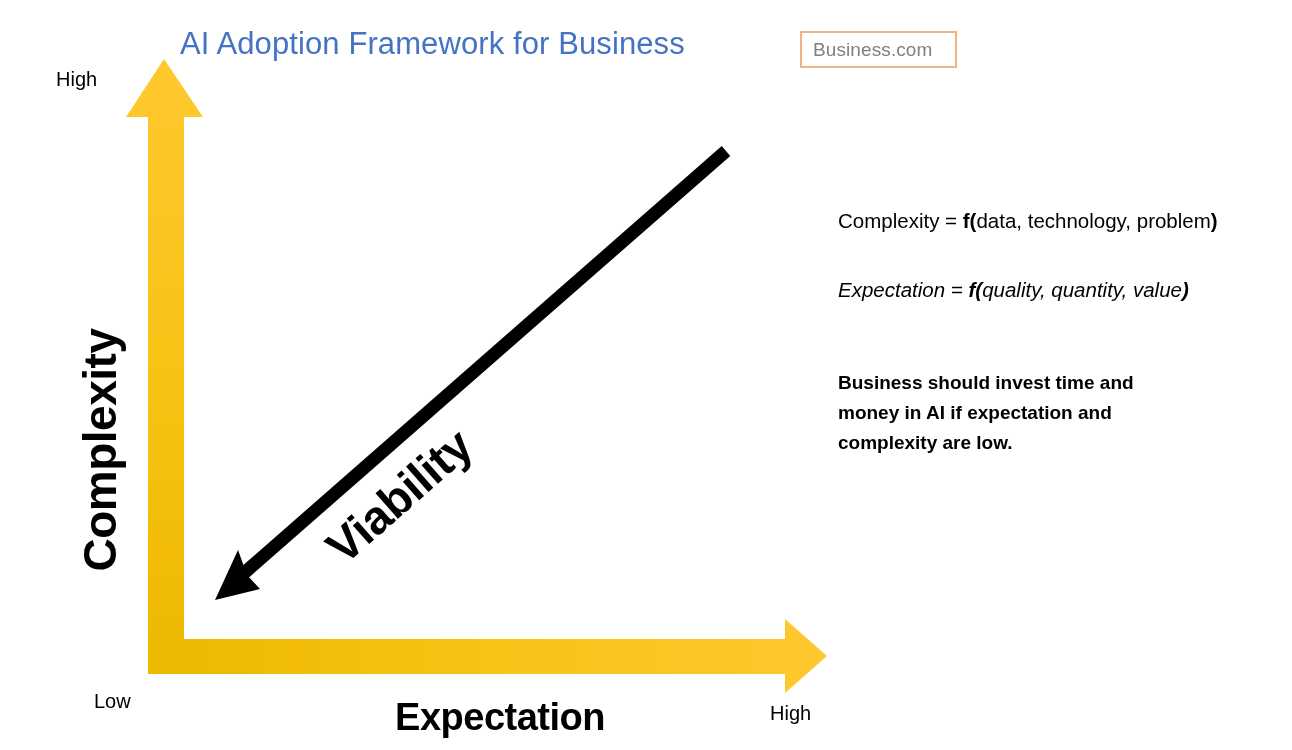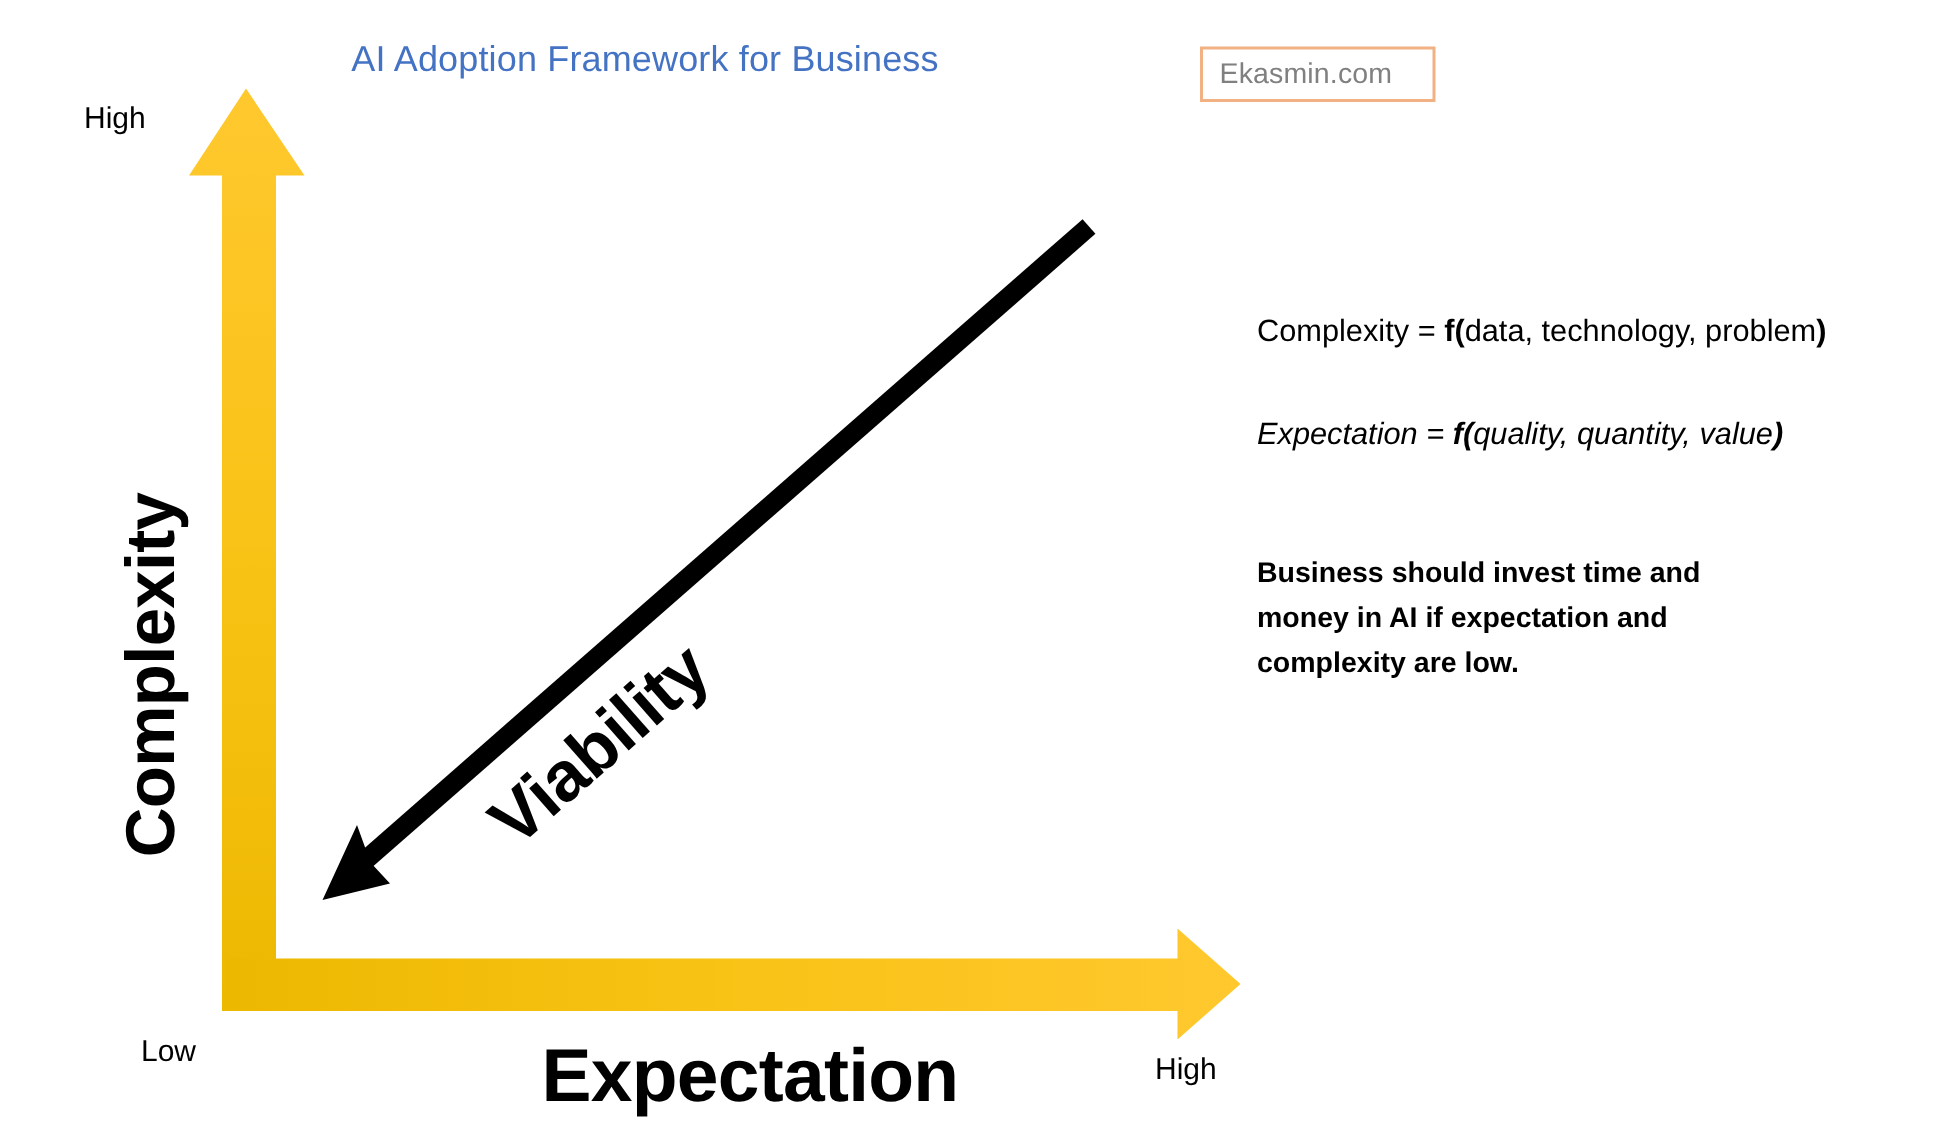--- a/index.html
+++ b/index.html
@@ -20,21 +20,21 @@
     overflow: hidden;
   }
 
   
   #title {
     position: absolute;
     left: 180px;
     top: 26px;
     width: 500px;
     text-align: center;
-    font-size: 24px;
+    font-size: 31px;
     font-weight: 400;
     color: #4573c4;
     letter-spacing: 0.1px;
     white-space: nowrap;
   }
 
   
   #brand-badge {
     position: absolute;
     left: 800px;
@@ -89,21 +89,21 @@
     font-weight: bold;
     color: #000000;
     white-space: nowrap;
     letter-spacing: -0.5px;
   }
   #label-expectation {
     position: absolute;
     left: 500px;
     top: 717px;
     transform: translate(-50%, -50%);
-    font-size: 50px;
+    font-size: 38px;
     font-weight: bold;
     color: #000000;
     white-space: nowrap;
     letter-spacing: -0.5px;
   }
 
   
   #label-viability {
     position: absolute;
     left: 399px;
@@ -142,21 +142,21 @@
   }
 </style>
 </head>
 <body>
 
 <div id="slide">
 
   <div id="title">AI Adoption Framework for Business</div>
 
   <div id="brand-badge">
-    <span class="brand-text">Ekasmin.com</span>
+    <span class="brand-text">Business.com</span>
   </div>
 
   <svg id="axes-svg" viewBox="0 0 1292 750" width="1292" height="750" xmlns="http://www.w3.org/2000/svg">
     <defs>
       <linearGradient id="gradY" x1="0" y1="0" x2="0" y2="1">
         <stop offset="0%" stop-color="#ffc82e"></stop>
         <stop offset="55%" stop-color="#f8c214"></stop>
         <stop offset="100%" stop-color="#edb800"></stop>
       </linearGradient>
       <linearGradient id="gradX" x1="0" y1="0" x2="1" y2="0">

